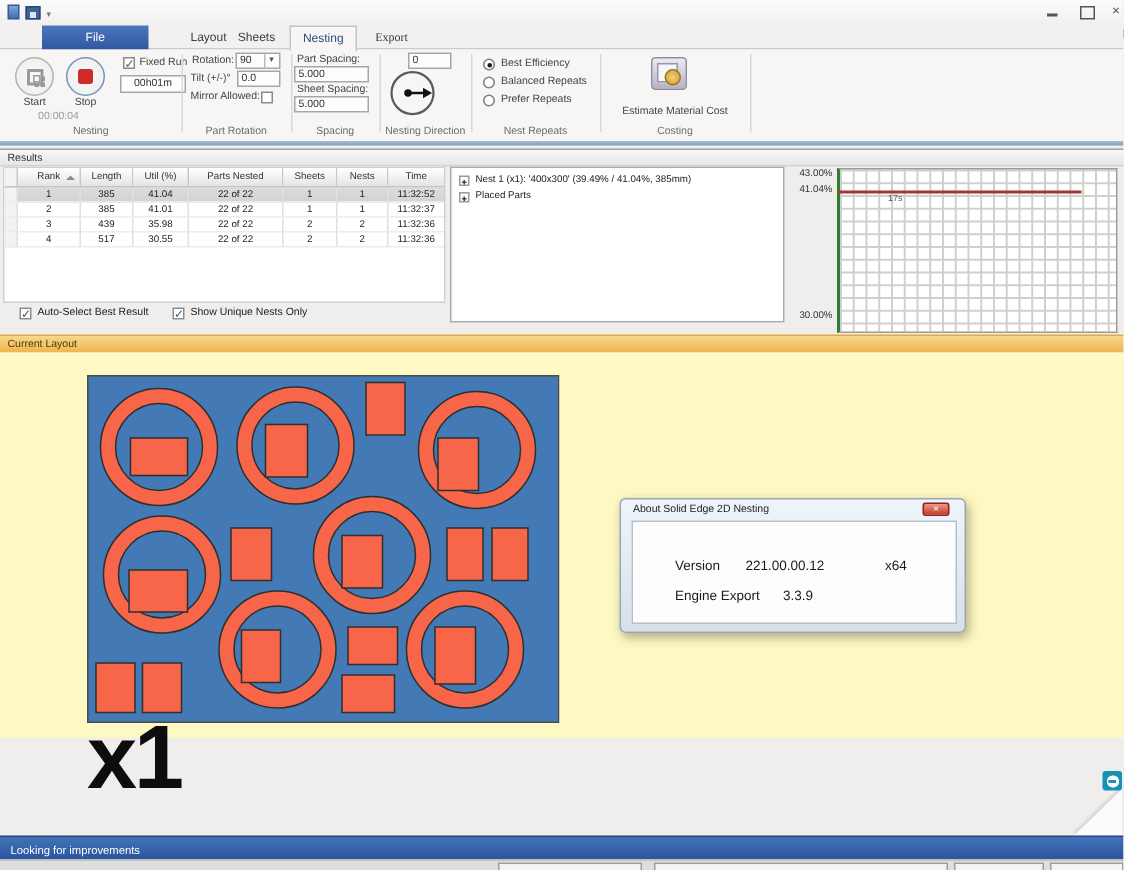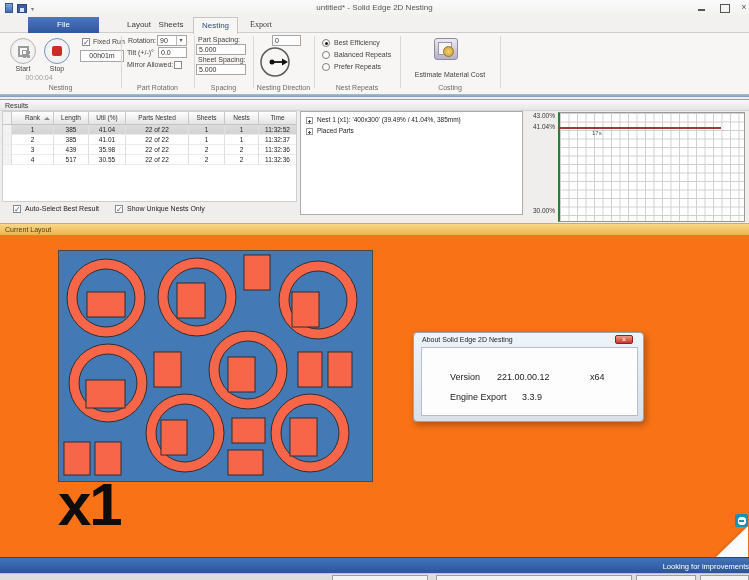--- a/index.html
+++ b/index.html
@@ -74,49 +74,48 @@
   
   .ytick { position:absolute; width:31px; text-align:right; font-size:6.5px; color:#333; left:524px; }
   .plot { left:558px; top:112px; width:187px; height:110px; background:#fff;
           background-image:linear-gradient(#cfcfcf 1px, transparent 1px), linear-gradient(90deg,#cfcfcf 1px, transparent 1px);
           background-size:8.5px 8.5px; border:1px solid #9a9a9a; border-left:2px solid #2e7d32; }
   .redline { left:558px; top:127px; width:163px; height:2px; background:#9e3a32; }
   .red-anno { left:592px; top:130px; font-size:6px; color:#555; }
 
   
   .layoutbar { left:0; top:223px; width:749px; height:12px; background:linear-gradient(#f8d88a,#eeb44d); border-top:1px solid #e2aa3f; font-size:7px; color:#4a3c14; padding:2px 0 0 5px; }
-  .canvas { left:0; top:235px; width:749px; height:322px; background:#f97316; }
+  .canvas { left:0; top:235px; width:749px; height:257px; background:#fef9c3; }
   .sheet-svg { position:absolute; left:58px; top:15px; }
   .mult-label { position:absolute; left:58px; top:240px; font-size:60px; font-weight:600; letter-spacing:-2px; color:#0d0d0d; line-height:1; }
 
   
   .about { left:413px; top:332px; width:231px; height:90px; border:1px solid #97a5b7; border-radius:4px;
            background:linear-gradient(#eef4fa,#d6e0eb); box-shadow:2px 3px 7px rgba(0,0,0,0.3);padding-left:25px; }
   .about-title { position:absolute; left:8px; top:3px; font-size:7px; color:#1d1d1d; }
   .about-close { position:absolute; left:201px; top:2px; width:18px; height:9px; background:linear-gradient(#f0988a,#c43a28); border:1px solid #8e2417; border-radius:2px; color:#fff; font-size:7px; line-height:8px; text-align:center; }
   .about-inner { position:absolute; left:7px; top:14px; width:217px; height:69px; background:#fdfdfd; border:1px solid #b4bfcb; }
   .about-text { position:absolute; font-size:9px; color:#1a1a1a; }
 
   
   .tv-badge { left:735px; top:514px; width:13px; height:13px; border-radius:2px; background:#1792b5; }
   .tv-badge::after { content:""; position:absolute; left:2.5px; top:2.5px; width:8px; height:8px; border-radius:50%; background:#fff; box-shadow:inset 0 0 0 1.5px #fff; }
   .tv-badge::before { content:""; position:absolute; left:4px; top:5.5px; width:5px; height:2px; background:#1792b5; z-index:1; }
   .page-curl { left:716px; top:526px; width:0; height:0; border-left:32px solid transparent; border-bottom:31px solid #fbfbfb; filter:drop-shadow(-1px -1px 1px rgba(0,0,0,0.12)); }
-  .statusbar { left:0; top:557px; width:749px; height:16px; background:linear-gradient(#4273b9,#2b549b); border-top:1px solid #24477e; color:#fff; font-size:7.5px; padding:4px 0 0 7px;text-align:right; }
+  .statusbar { left:0; top:557px; width:749px; height:16px; background:linear-gradient(#4273b9,#2b549b); border-top:1px solid #24477e; color:#fff; font-size:7.5px; padding:4px 0 0 7px; }
   .taskbar { left:0; top:573px; width:749px; height:7px; background:#dedede; border-top:1px solid #c2c2c2; }
   .taskbtn { position:absolute; top:1px; height:6px; background:#f3f3f3; border:1px solid #9d9d9d; }
 </style>
 </head>
 <body>
 
 <div class="abs titlebar">
   <div class="abs qat-doc"></div>
   <div class="abs qat-save"></div>
   <div class="abs qat-arrow">▾</div>
-  <div class="abs win-title">untitled* - Solid Edge 2D Nesting</div>
   <div class="abs winbtn btn-min" style="left:694px;"></div>
   <div class="abs winbtn btn-restore" style="left:716px;"></div>
   <div class="abs winbtn" style="left:736px;">×</div>
 </div>
 <div class="abs ribbon-chevron"></div>
 <div class="abs help-dot"></div>
 
 <div class="abs tabrow"></div>
 <div class="abs tab tab-file">File</div>
 <div class="abs tab tab-parts">Layout</div>

